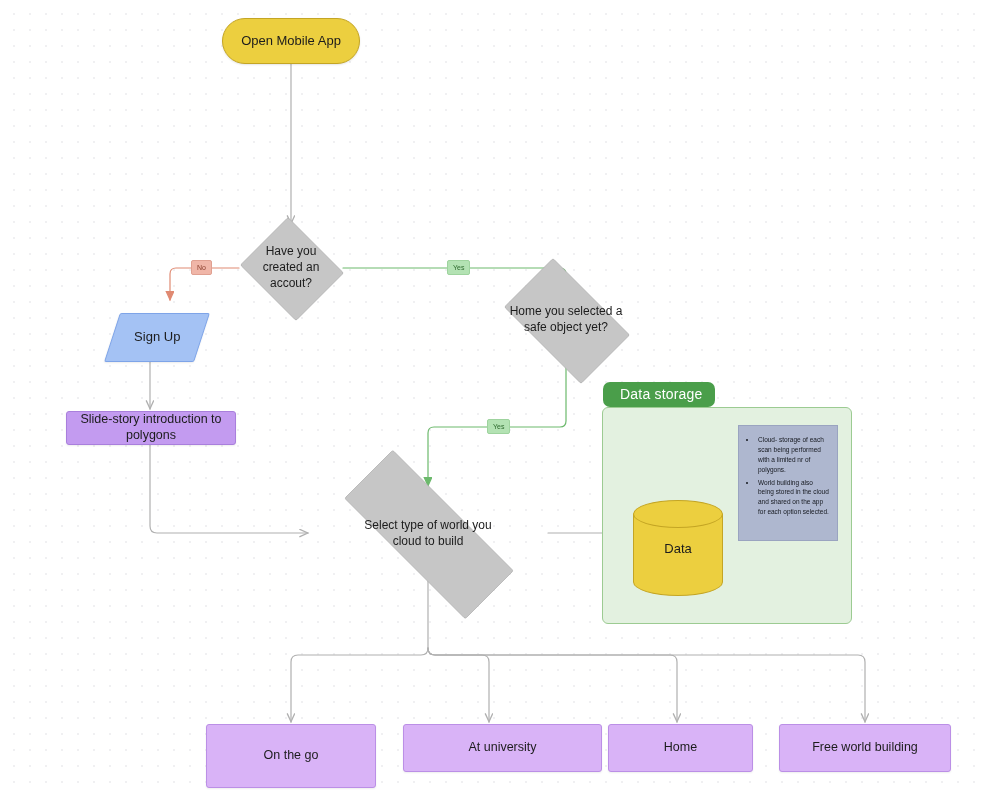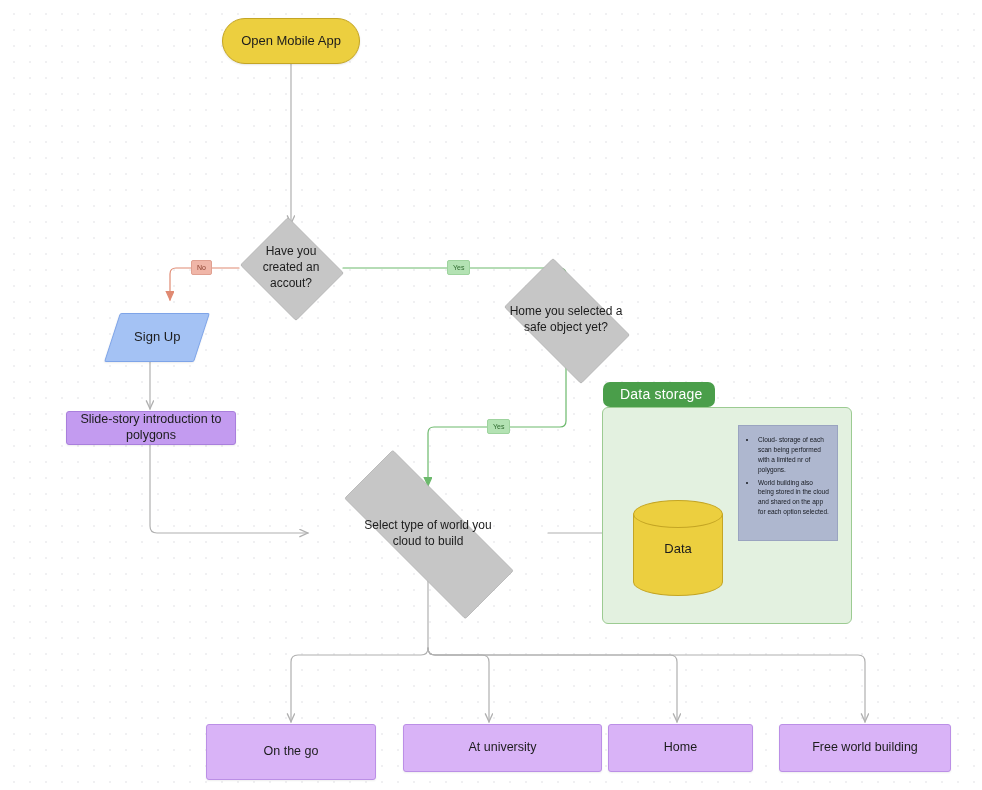--- a/index.html
+++ b/index.html
@@ -305,21 +305,21 @@
     <div class="cyl-bottom"></div>
     <div class="cyl-body"></div>
     <div class="cyl-top"></div>
     <div class="cyl-label">Data</div>
   </div>
 
   <div class="edge-label no" style="left:191px; top:260px;">No</div>
   <div class="edge-label yes" style="left:447px; top:260px;">Yes</div>
   <div class="edge-label yes" style="left:487px; top:419px;">Yes</div>
 
-  <div class="node process-wide" style="left:206px; top:724px; width:170px; height:56px;">
+  <div class="node process-wide" style="left:206px; top:724px; width:170px; height:64px;">
     <span>On the go</span>
   </div>
   <div class="node process-wide" style="left:403px; top:724px; width:199px; height:48px;">
     <span>At university</span>
   </div>
   <div class="node process-wide" style="left:608px; top:724px; width:145px; height:48px;">
     <span>Home</span>
   </div>
   <div class="node process-wide" style="left:779px; top:724px; width:172px; height:48px;">
     <span>Free world building</span>

